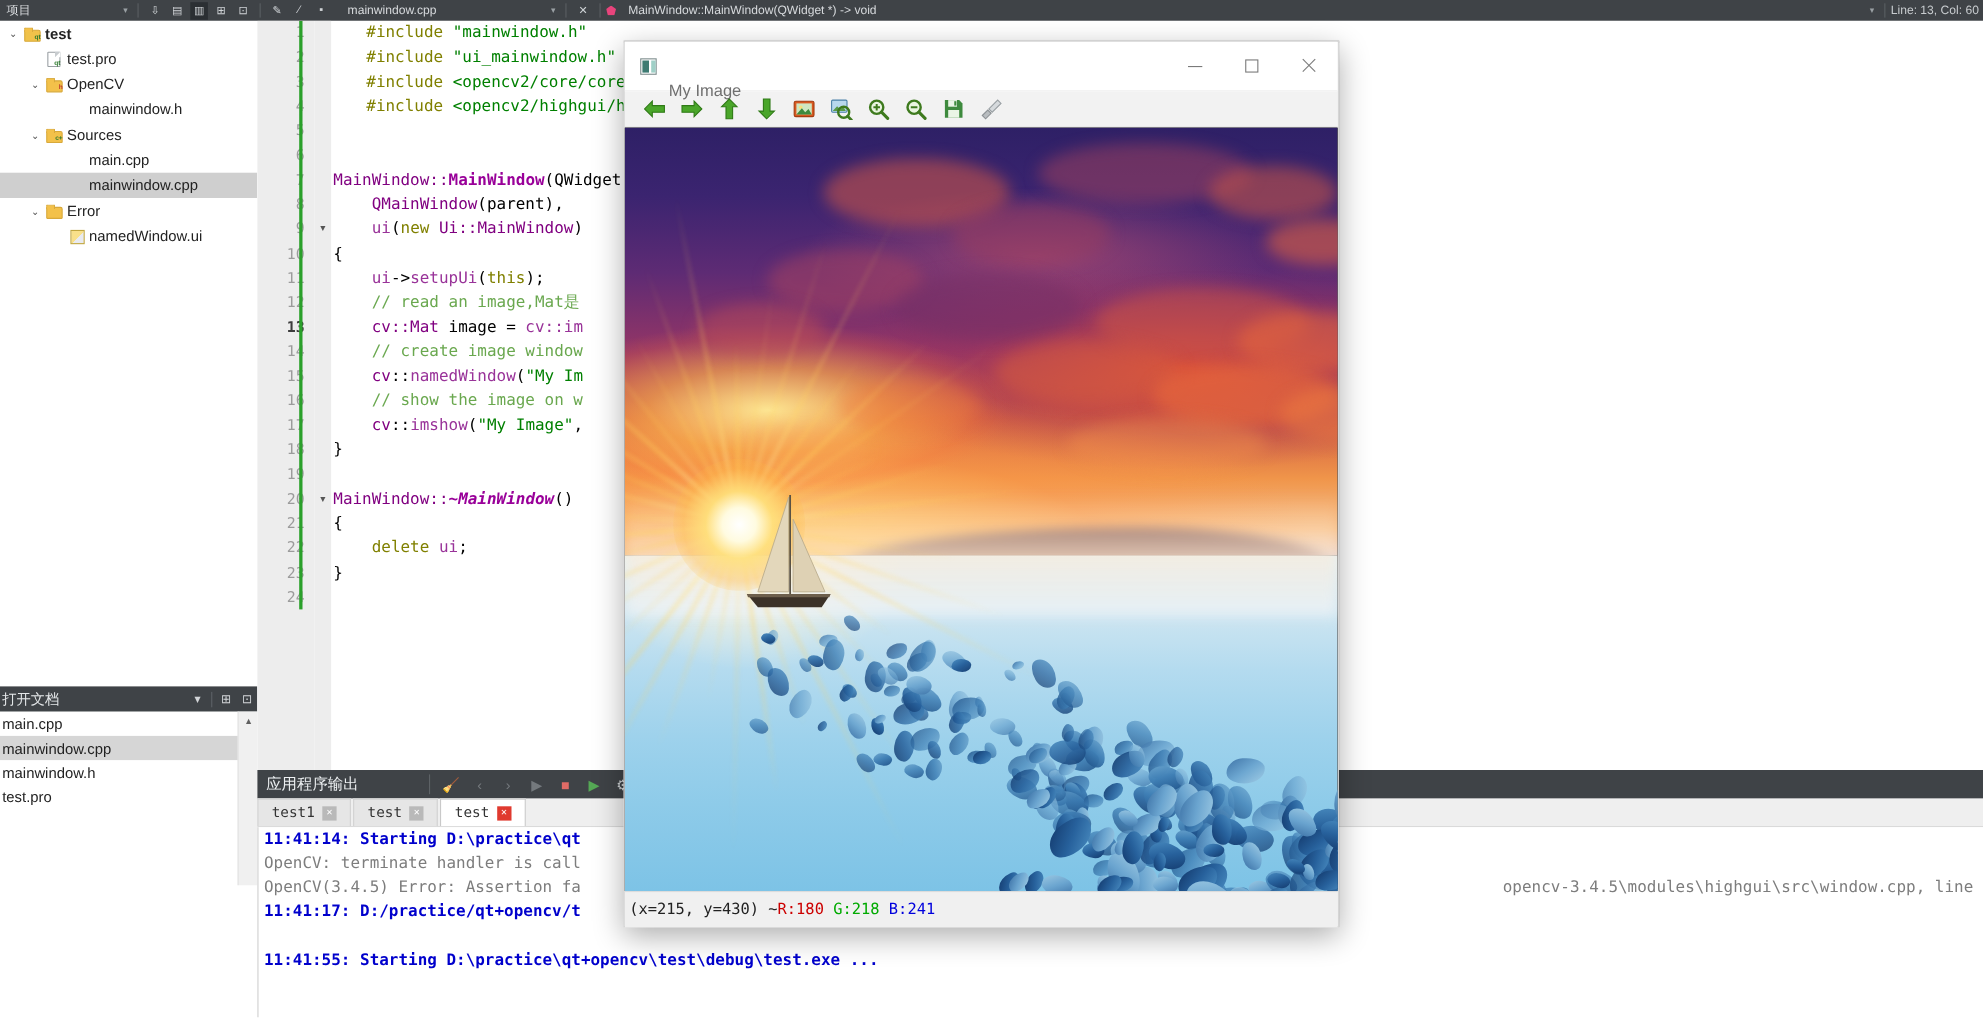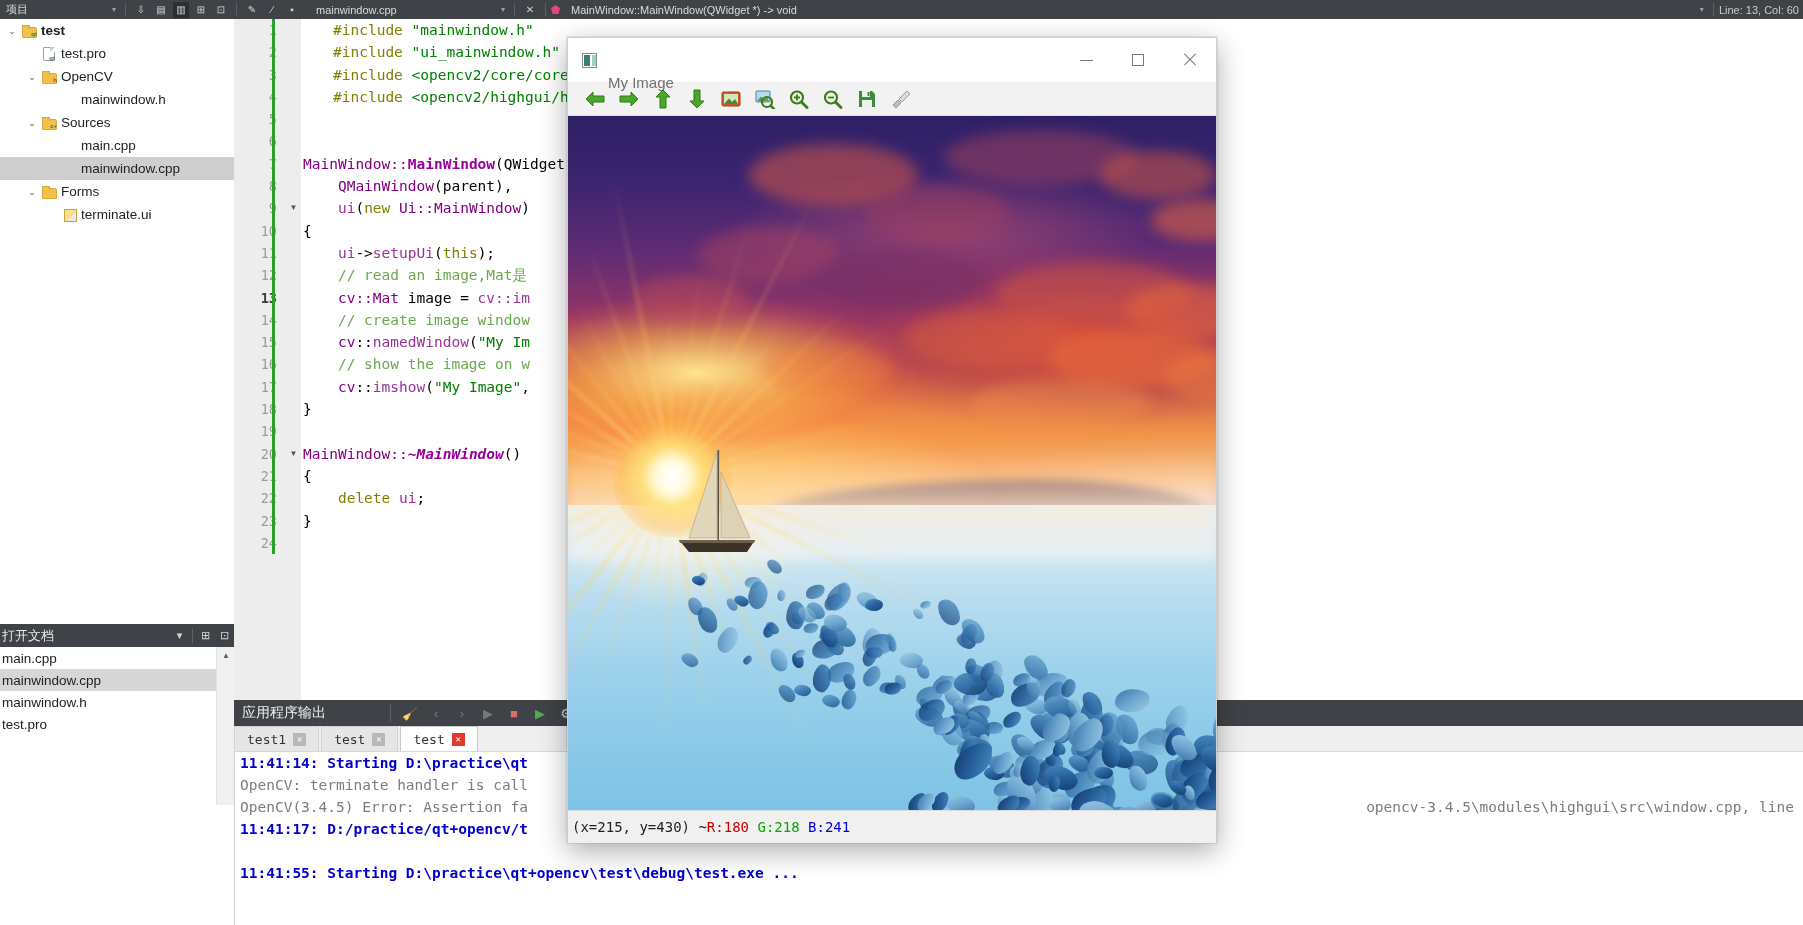--- a/index.html
+++ b/index.html
@@ -348,29 +348,29 @@
       <span class="tw-arrow blank"></span>
       <span class="tw-icon"></span>
       <span class="tw-label">mainwindow.cpp</span>
     </div>
     <div class="tree-row">
       <span style="display:inline-block;width:20px"></span>
       <span class="tw-arrow">⌄</span>
       <span class="tw-icon">
         <span class="folder"></span>
       </span>
-      <span class="tw-label">Forms</span>
+      <span class="tw-label">Error</span>
     </div>
     <div class="tree-row">
       <span style="display:inline-block;width:40px"></span>
       <span class="tw-arrow blank"></span>
       <span class="tw-icon">
         <span class="uiicon"></span>
       </span>
-      <span class="tw-label">terminate.ui</span>
+      <span class="tw-label">namedWindow.ui</span>
     </div>
   </div>
 
 <div id="open-docs-header">
   <span class="od-title">打开文档</span>
   <span class="od-btn">▾</span>
   <span class="od-sep"></span>
   <span class="od-btn">⊞</span>
   <span class="od-btn">⊡</span>
 </div>

